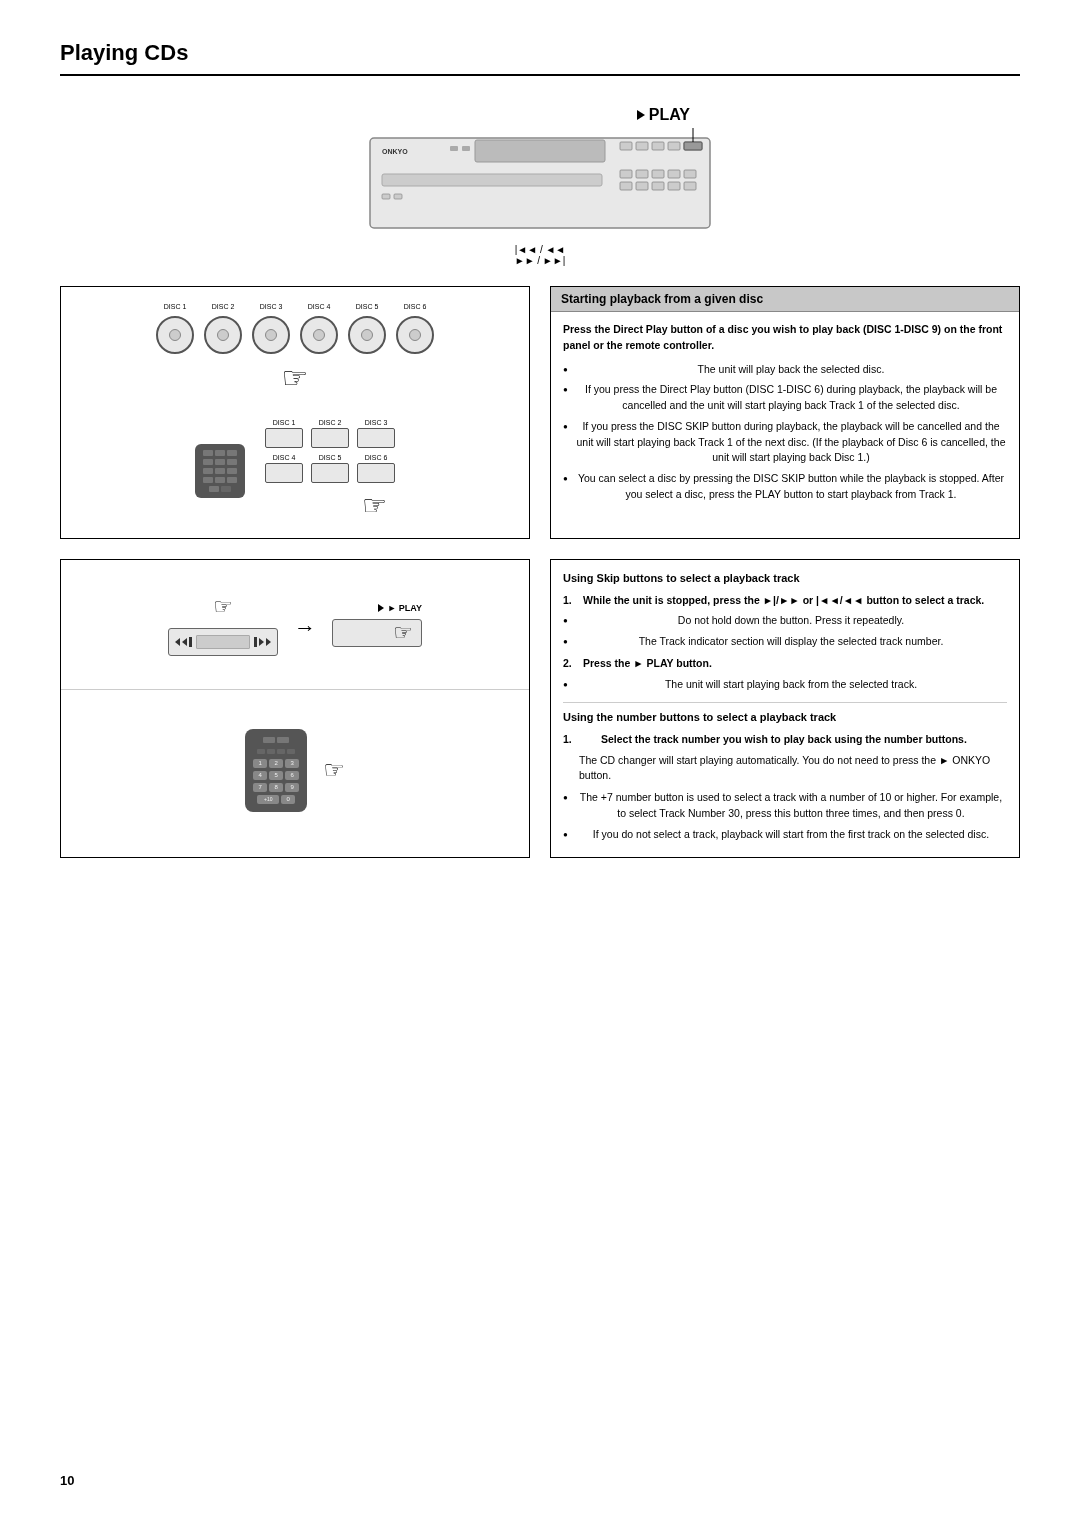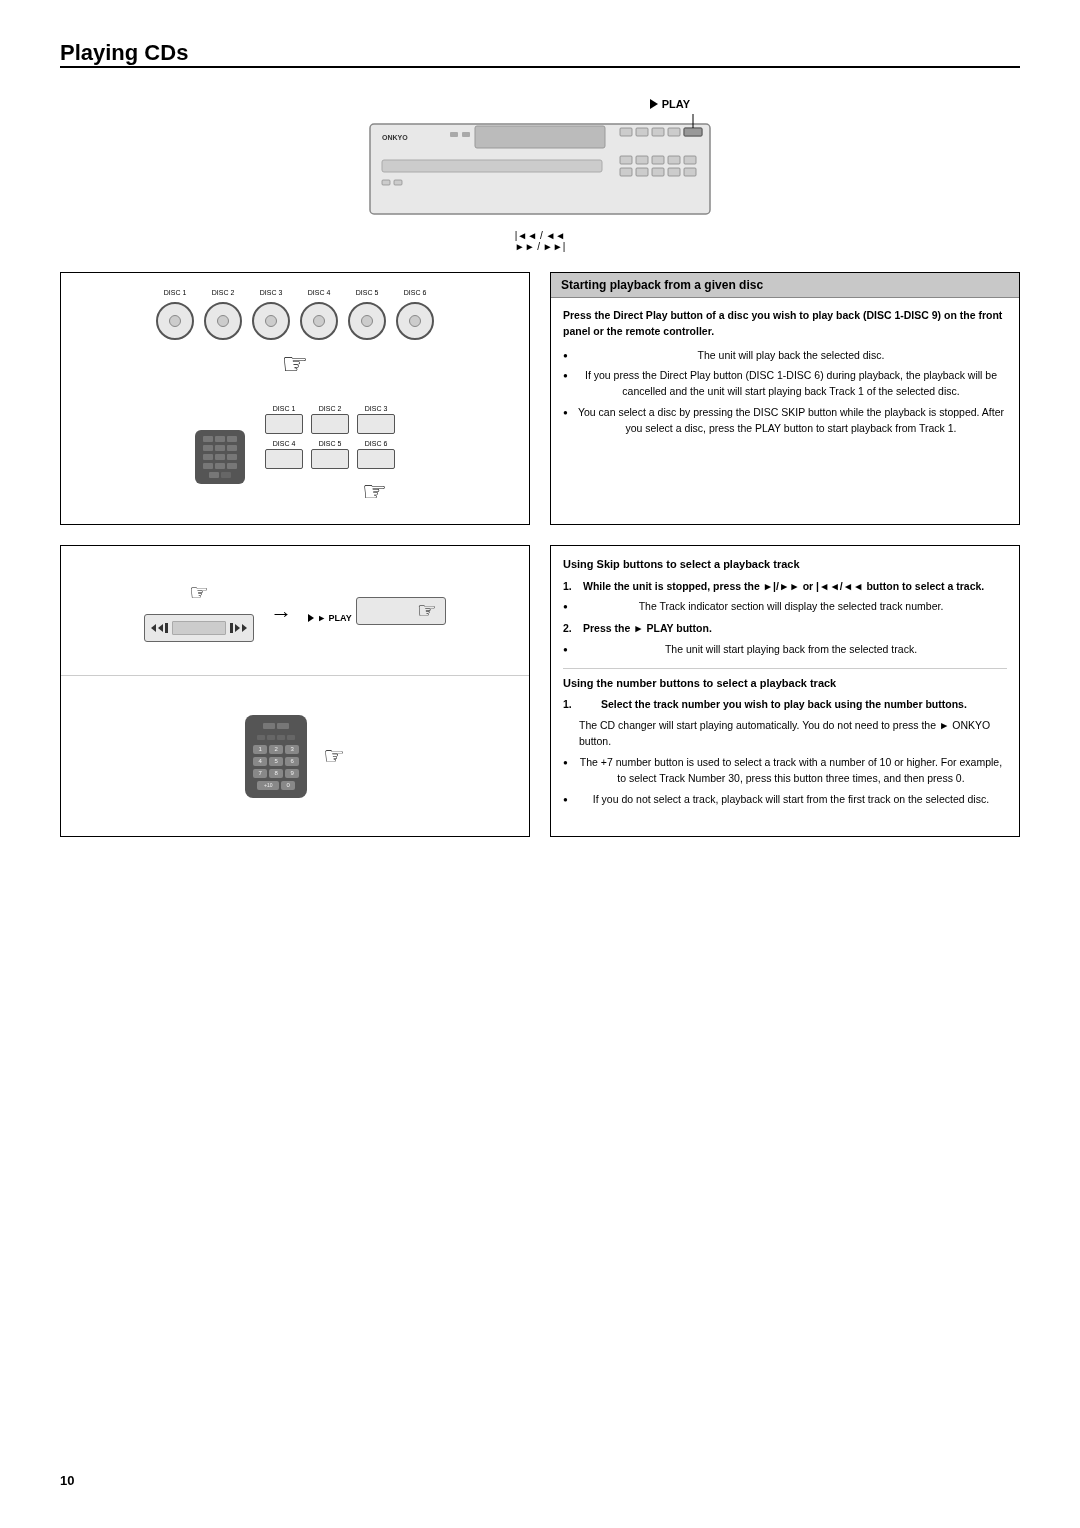--- a/index.html
+++ b/index.html
@@ -10,20 +10,21 @@
       color: #000;
       width: 1080px;
       min-height: 1528px;
       padding: 40px 60px;
     }
 
     .page-title {
       font-size: 22px;
       font-weight: bold;
       border-bottom: 2px solid #000;
+      padding-bottom: 8px;
       margin-bottom: 30px;
     }
 
     .page-number {
       position: absolute;
       bottom: 40px;
       left: 60px;
       font-size: 13px;
       font-weight: bold;
     }
@@ -147,21 +148,21 @@
   </style>
 </head>
 <body>
 
 <div class="page-title">Playing CDs</div>
 
 <div class="top-diagram">
   <div style="position:relative; display:flex; flex-direction:column; align-items:center;">
 
     <div style="display:flex; flex-direction:column; align-items:flex-end; margin-bottom:4px; align-self:flex-end; margin-right:30px;">
-      <div style="display:flex; align-items:center; gap:4px; font-size:11px; font-weight:bold;">
+      <div style="display:flex; align-items:center; gap:4px; font-size:16px; font-weight:bold;">
         <span style="width:0;height:0;border-top:5px solid transparent;border-bottom:5px solid transparent;border-left:8px solid #000;display:inline-block;"></span>
 
         <span>PLAY</span>
       </div>
     </div>
 
     <div style="position:relative;">
       <svg width="360" height="110" viewBox="0 0 360 110">
 
         <rect x="10" y="10" width="340" height="90" rx="4" ry="4" fill="#e8e8e8" stroke="#888" stroke-width="1.5"></rect>
@@ -311,20 +312,21 @@
     </div>
   </div>
 
   <div style="border:1.5px solid #000; overflow:hidden;">
     <div class="section-header">Starting playback from a given disc</div>
     <div class="section-text">
       <p class="bold-intro">Press the Direct Play button of a disc you wish to play back (DISC 1-DISC 9) on the front panel or the remote controller.</p>
       <ul class="bullet-list">
         <li>The unit will play back the selected disc.</li>
         <li>If you press the Direct Play button (DISC 1-DISC 6) during playback, the playback will be cancelled and the unit will start playing back Track 1 of the selected disc.</li>
+        <li>If you press the DISC SKIP button during playback, the playback will be cancelled and the unit will start playing back Track 1 of the next disc. (If the playback of Disc 6 is cancelled, the unit will start playing back Disc 1.)</li>
         <li>You can select a disc by pressing the DISC SKIP button while the playback is stopped. After you select a disc, press the PLAY button to start playback from Track 1.</li>
       </ul>
     </div>
   </div>
 
 </div>
 
 <div class="bottom-section">
 
   <div style="display:flex; flex-direction:column; gap:0; border:1.5px solid #000;">
@@ -343,21 +345,21 @@
           <div style="display:flex;align-items:center;gap:2px;">
             <div style="width:3px;height:10px;background:#333;"></div>
             <div style="width:0;height:0;border-top:4px solid transparent;border-bottom:4px solid transparent;border-left:5px solid #333;"></div>
             <div style="width:0;height:0;border-top:4px solid transparent;border-bottom:4px solid transparent;border-left:5px solid #333;"></div>
           </div>
         </div>
       </div>
 
       <div style="font-size:22px; font-weight:bold;">→</div>
 
-      <div style="display:flex;flex-direction:row;align-items:flex-end;gap:4px;">
+      <div style="display:flex;flex-direction:column;align-items:flex-end;gap:4px;">
         <div style="display:flex;align-items:center;gap:3px;font-size:9px;font-weight:bold;margin-bottom:2px;">
           <span style="width:0;height:0;border-top:4px solid transparent;border-bottom:4px solid transparent;border-left:6px solid #000;display:inline-block;"></span>
           <span>► PLAY</span>
         </div>
         <div style="width:90px;height:28px;border:1.5px solid #666;background:#e8e8e8;border-radius:3px;display:flex;align-items:center;justify-content:flex-end;padding-right:8px;">
           <div style="font-size:22px;">☞</div>
         </div>
       </div>
     </div>
 
@@ -429,20 +431,21 @@
 
       <div>
         <p class="subsection-title">Using Skip buttons to select a playback track</p>
         <ol class="numbered-list">
           <li>
             <span class="num">1.</span>
             <span style="margin-left:4px;"><strong>While the unit is stopped, press the ►|/►► or |◄◄/◄◄ button to select a track.</strong></span>
           </li>
         </ol>
         <ul class="bullet-list" style="margin-top:4px;">
+          <li>Do not hold down the button. Press it repeatedly.</li>
           <li>The Track indicator section will display the selected track number.</li>
         </ul>
         <ol class="numbered-list" style="margin-top:6px;">
           <li>
             <span class="num">2.</span>
             <span style="margin-left:4px;"><strong>Press the ► PLAY button.</strong></span>
           </li>
         </ol>
         <ul class="bullet-list" style="margin-top:4px;">
           <li>The unit will start playing back from the selected track.</li>

